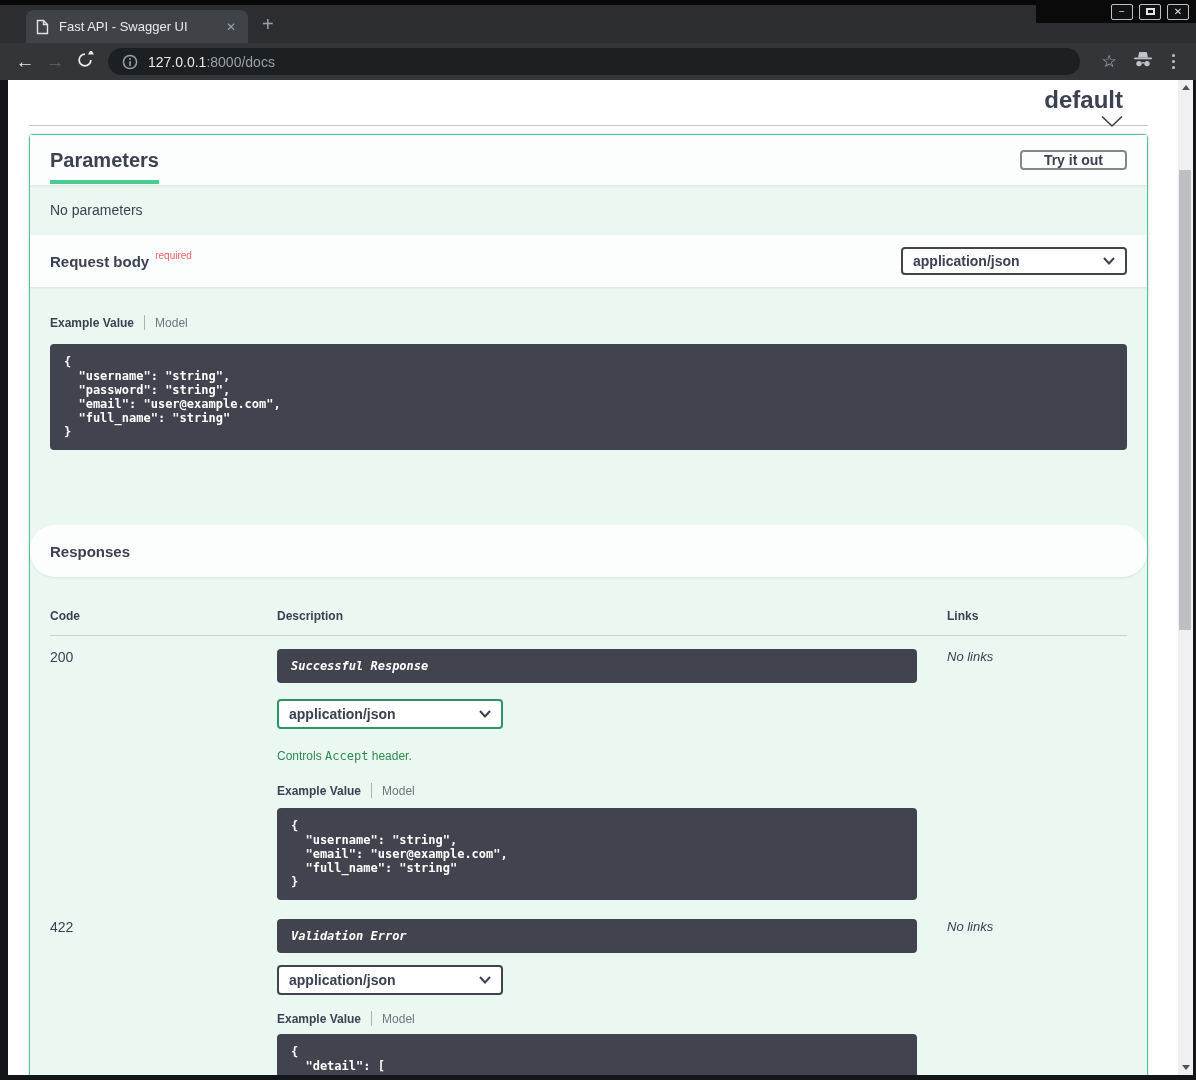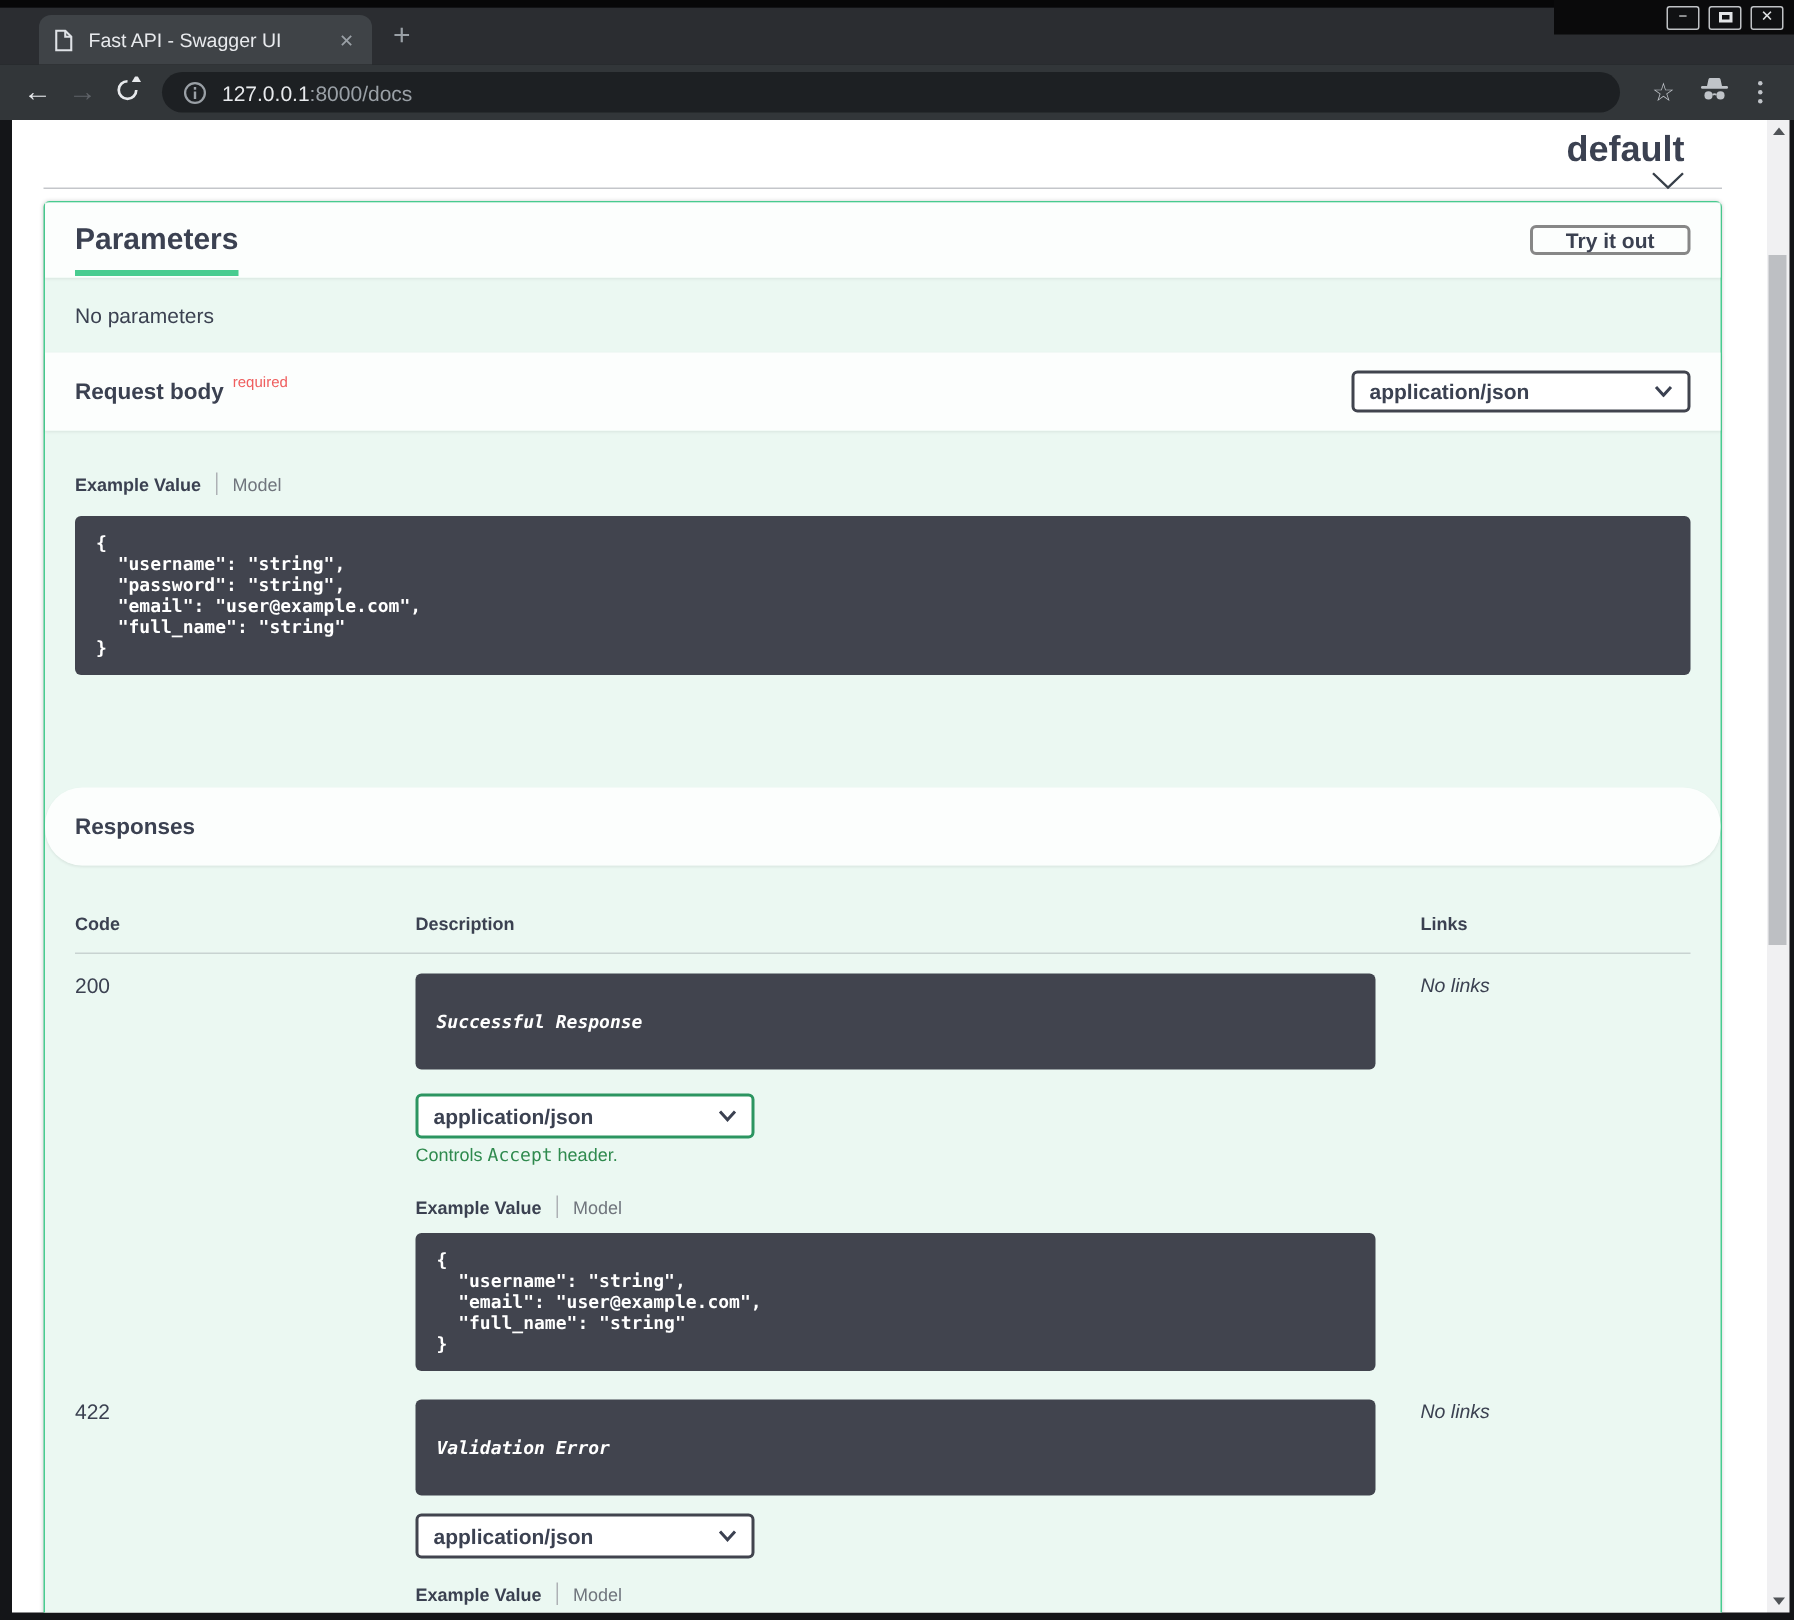--- a/index.html
+++ b/index.html
@@ -85,24 +85,24 @@
   .rb-example .codeblock { margin-top:14px; }
 
   .sec-resp { height:52px;border-radius:25px; }
   .resp-title { font-size:15px; font-weight:700; }
   .responses-body { padding:0 20px 0; }
   .grid3 { display:grid; grid-template-columns:227px 670px 1fr; }
   .resp-head { font-size:12px; font-weight:700; padding:32px 0 12px; border-bottom:1px solid rgba(59,65,81,.2); }
   .resp-row { padding-top:13px; }
   .code-cell { font-size:14px; }
   .links-cell { font-size:13px; font-style:italic; }
-  .resp-box { width:640px; background:#41444e; border-radius:4px; padding:25px 14px;
+  .resp-box { width:640px; background:#41444e; border-radius:4px; padding:10px 14px;
               font-family:"DejaVu Sans Mono",monospace; font-size:12px; font-style:italic; font-weight:700; color:#fff; }
   .dd-200 { margin-top:16px; }
-  .accept-note { margin-top:4px; font-size:12px; color:#2f8a4e; }
+  .accept-note { margin-top:20px; font-size:12px; color:#2f8a4e; }
   .accept-note .mono { font-family:"DejaVu Sans Mono",monospace; }
   .tabs-200 { margin-top:20px; }
   .cb-200 { margin-top:10px; width:640px; }
   .row-422 { margin-top:6px; }
   .dd-422 { margin-top:12px; }
   .tabs-422 { margin-top:16px; }
   .cb-422 { margin-top:8px; width:640px; }
 </style>
 </head>
 <body>

